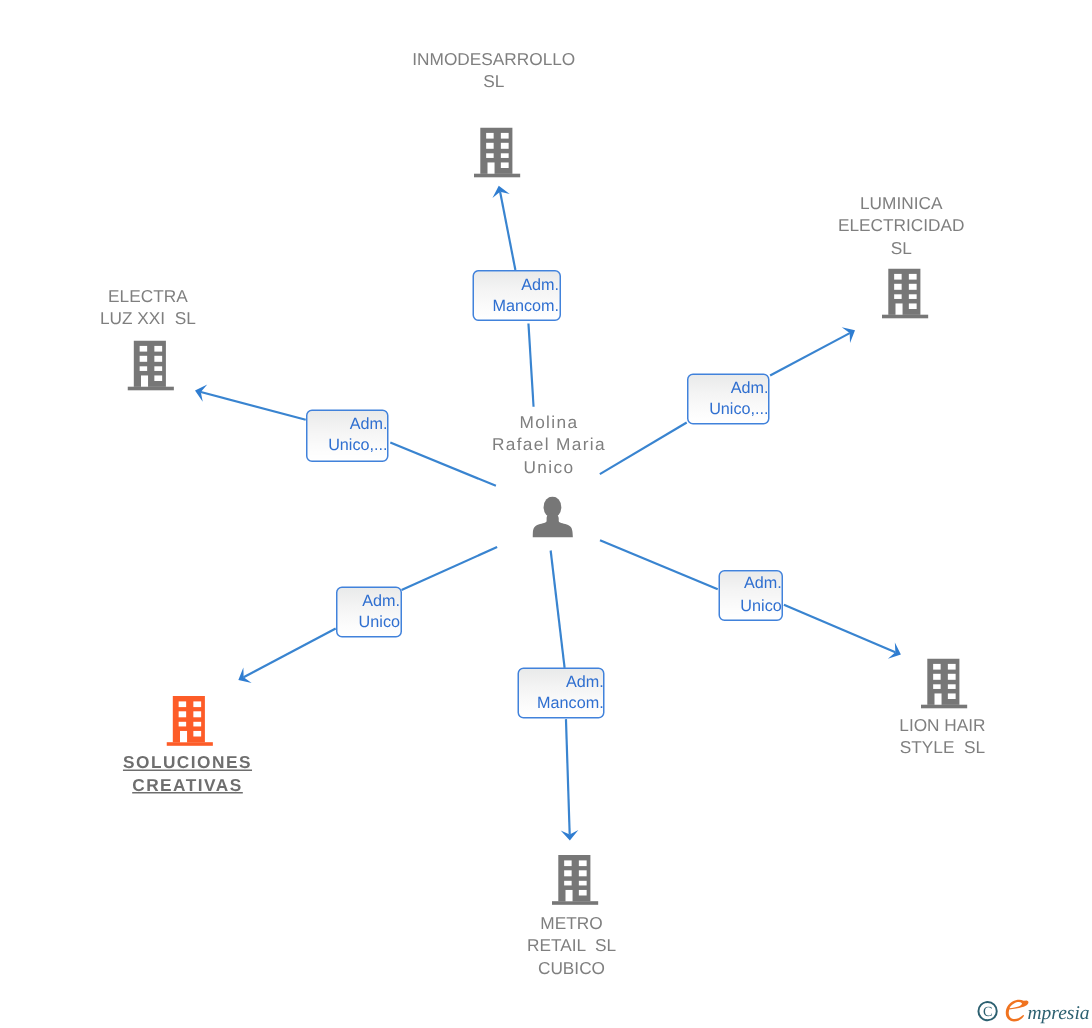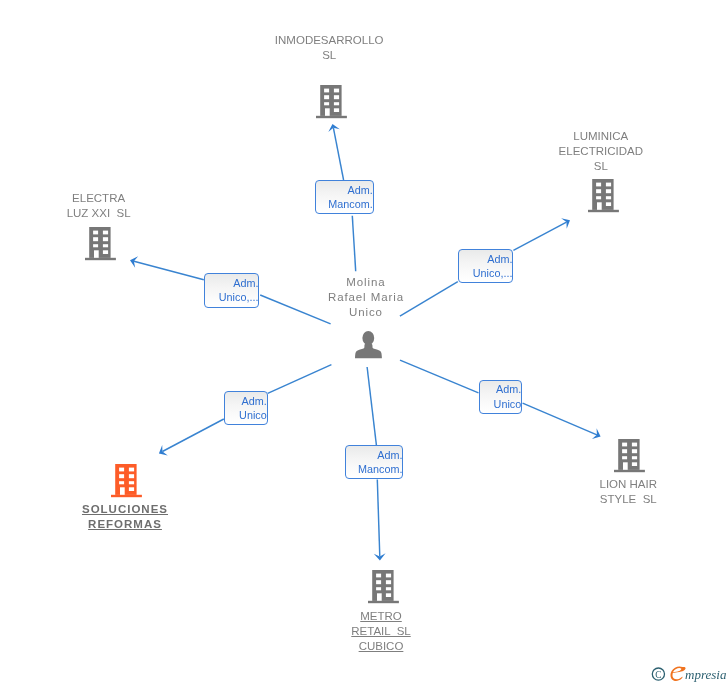--- a/index.html
+++ b/index.html
@@ -112,38 +112,38 @@
           <rect x="8.1" y="3.6" width="5" height="3.8"></rect>
           <rect x="17.9" y="3.6" width="5.2" height="3.8"></rect>
           <rect x="8.1" y="10.2" width="5" height="4"></rect>
           <rect x="17.9" y="10.2" width="5.2" height="4"></rect>
           <rect x="8.1" y="17.2" width="5" height="3.1"></rect>
           <rect x="17.9" y="17.2" width="5.2" height="3.1"></rect>
           <rect x="9" y="23.3" width="4.7" height="7.5"></rect>
           <rect x="17.9" y="23.3" width="5.2" height="3.7"></rect>
         </g>
       </svg>
-      <div class="node-label hl" style="left: 4.5px; top: 501.8px; width: 240px;"><div>SOLUCIONES</div><div>REFORMAS</div></div>
+      <div class="node-label hl" style="left: 4.5px; top: 501.8px; width: 240px;"><div>SOLUCIONES</div><div>CREATIVAS</div></div>
       <svg width="31" height="34" viewBox="0 0 31 34" class="ico" style="left: 367.7px; top: 570.2px;">
         <g fill="#777777">
           <rect x="4.2" y="0" width="21.4" height="30.9"></rect>
           <rect x="0" y="30.8" width="30.9" height="2.4"></rect>
         </g>
         <g fill="#ffffff">
           <rect x="8.1" y="3.6" width="5" height="3.8"></rect>
           <rect x="17.9" y="3.6" width="5.2" height="3.8"></rect>
           <rect x="8.1" y="10.2" width="5" height="4"></rect>
           <rect x="17.9" y="10.2" width="5.2" height="4"></rect>
           <rect x="8.1" y="17.2" width="5" height="3.1"></rect>
           <rect x="17.9" y="17.2" width="5.2" height="3.1"></rect>
           <rect x="9" y="23.3" width="4.7" height="7.5"></rect>
           <rect x="17.9" y="23.3" width="5.2" height="3.7"></rect>
         </g>
       </svg>
-      <div class="node-label" style="left: 261px; top: 609px; width: 240px; text-decoration: underline;"><div>METRO</div><div>RETAIL  SL</div><div>CUBICO</div></div>
+      <div class="node-label" style="left: 261px; top: 609px; width: 240px;"><div>METRO</div><div>RETAIL  SL</div><div>CUBICO</div></div>
       <svg width="31" height="34" viewBox="0 0 31 34" class="ico" style="left: 614.1px; top: 439px;">
         <g fill="#777777">
           <rect x="4.2" y="0" width="21.4" height="30.9"></rect>
           <rect x="0" y="30.8" width="30.9" height="2.4"></rect>
         </g>
         <g fill="#ffffff">
           <rect x="8.1" y="3.6" width="5" height="3.8"></rect>
           <rect x="17.9" y="3.6" width="5.2" height="3.8"></rect>
           <rect x="8.1" y="10.2" width="5" height="4"></rect>
           <rect x="17.9" y="10.2" width="5.2" height="4"></rect>

